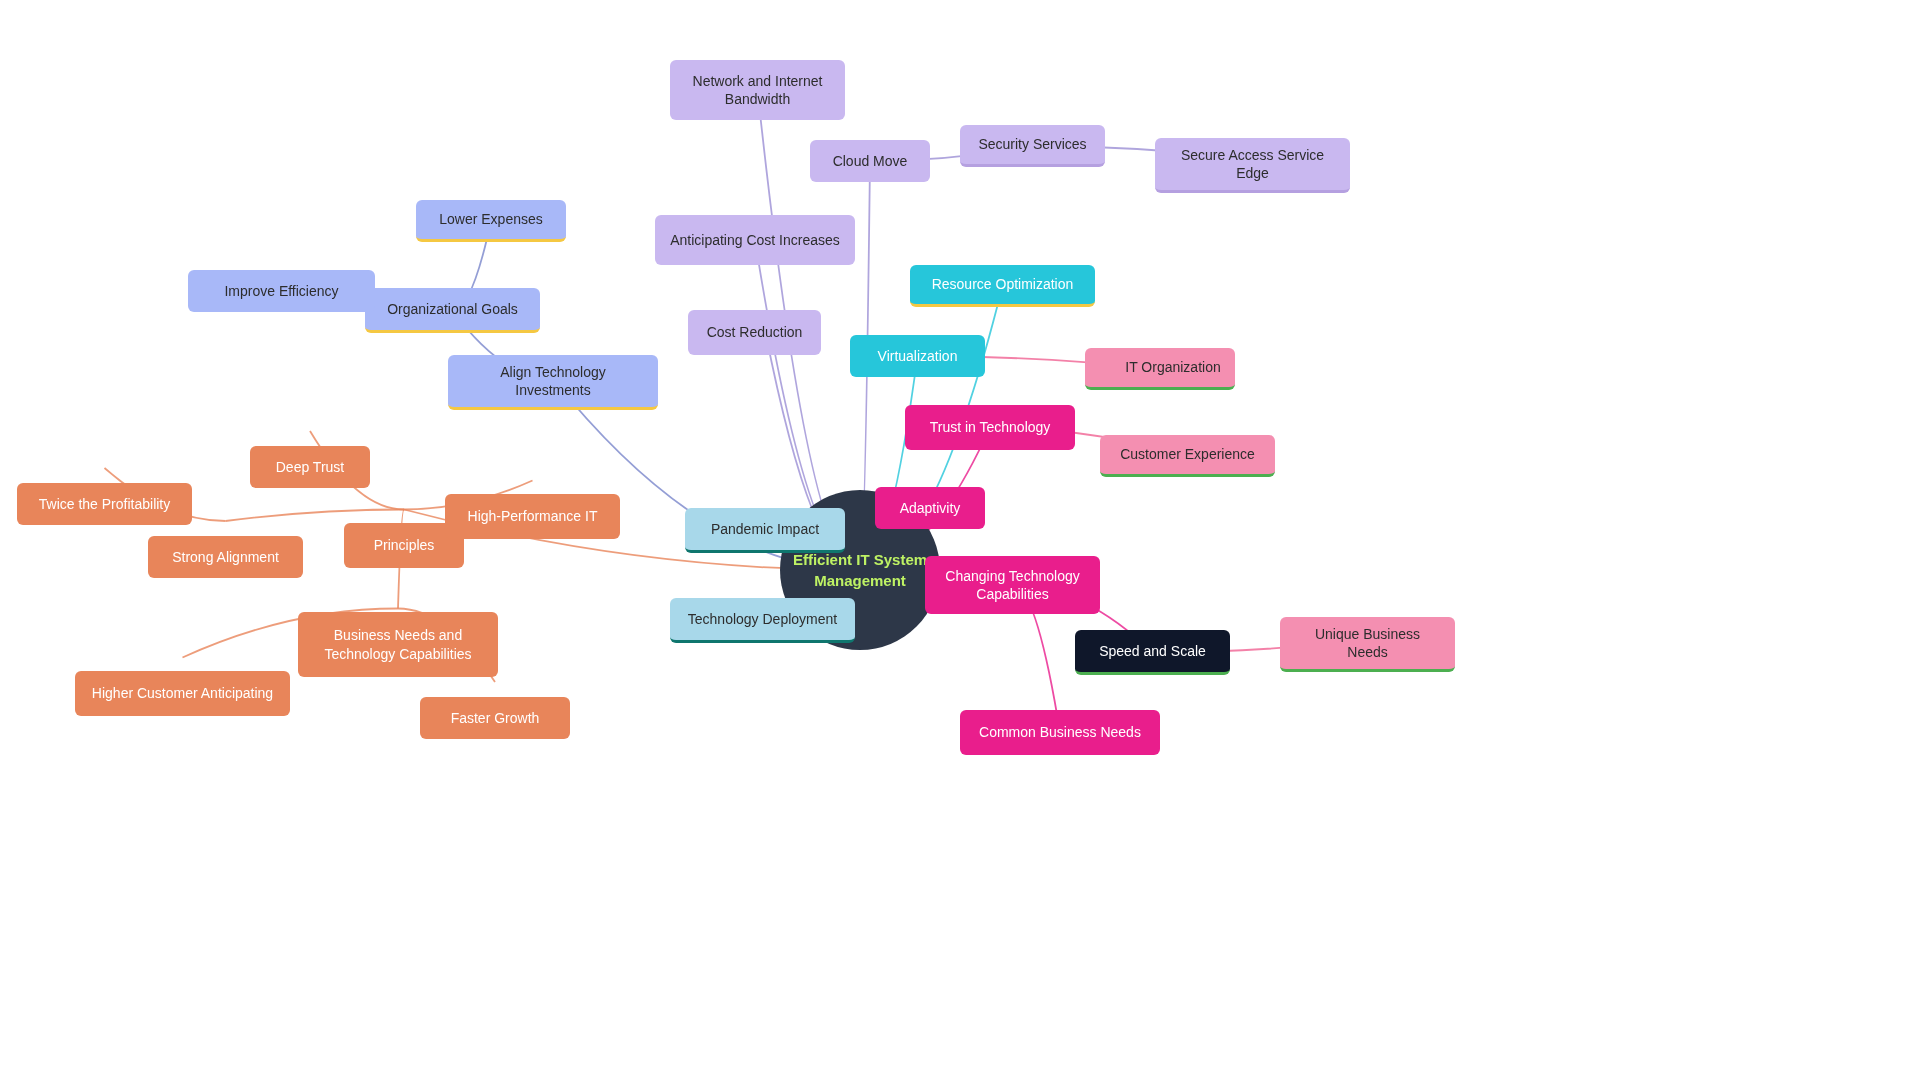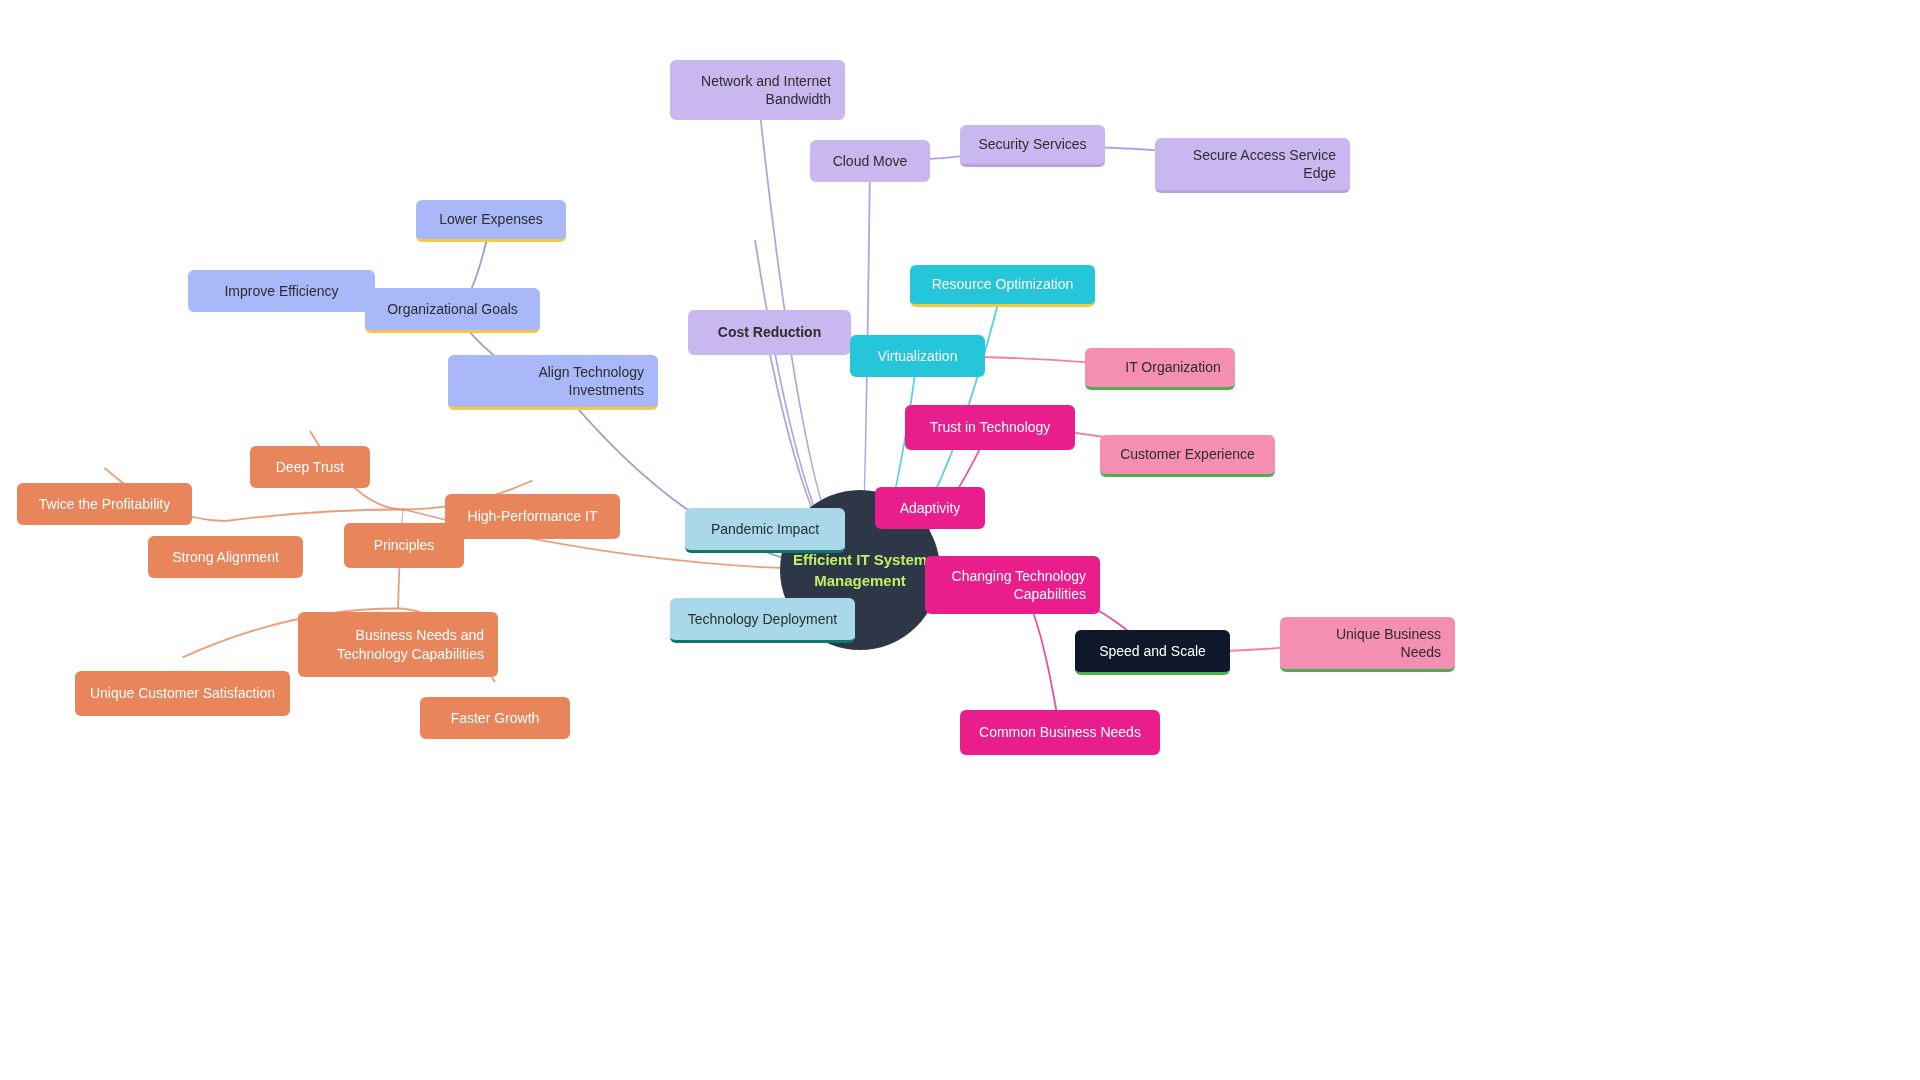--- a/index.html
+++ b/index.html
@@ -15,21 +15,21 @@
       position: absolute;
       top: 0; left: 0;
       width: 1920px;
       height: 1080px;
     }
     .node-label {
       position: absolute;
       display: flex;
       align-items: center;
       justify-content: center;
-      text-align: right;
+      text-align: center;
       font-size: 14px;
       font-weight: 500;
       border-radius: 6px;
       padding: 8px 14px;
       line-height: 1.3;
       cursor: default;
       white-space: normal;
     }
     .center-node {
       position: absolute;
@@ -94,21 +94,22 @@
     <path d="M 398 608.5 Q 290.25 608.5 182.5 657.5" stroke="#e8855a" stroke-width="1.8" fill="none" opacity="0.8"></path>
     <path d="M 398 608.5 Q 446.5 608.5 495 682" stroke="#e8855a" stroke-width="1.8" fill="none" opacity="0.8"></path>
   </svg>
 
 <div id="nodes-container" style="position: absolute; top: 0px; left: 0px; width: 1920px; height: 1080px;">
     <div class="center-node" style="left: 780px; top: 490px; width: 160px; height: 160px;">Efficient IT System Management</div>
     <div class="node-label purple" style="left: 670px; top: 60px; width: 175px; min-height: 60px;">Network and Internet Bandwidth</div>
     <div class="node-label purple" style="left: 810px; top: 140px; width: 120px; min-height: 42px;">Cloud Move</div>
     <div class="node-label purple-bottom" style="left: 960px; top: 125px; width: 145px; min-height: 42px;">Security Services</div>
     <div class="node-label purple-bottom" style="left: 1155px; top: 138px; width: 195px; min-height: 42px;">Secure Access Service Edge</div>
-    <div class="node-label purple" style="left: 688px; top: 310px; width: 163px; min-height: 45px; font-weight: bold;">Cost Reduction</div>
+    <div class="node-label purple" style="left: 655px; top: 215px; width: 200px; min-height: 50px;">Anticipating Cost Increases</div>
+    <div class="node-label purple" style="left: 688px; top: 310px; width: 133px; min-height: 45px;">Cost Reduction</div>
     <div class="node-label teal-bottom" style="left: 910px; top: 265px; width: 185px; min-height: 42px;">Resource Optimization</div>
     <div class="node-label teal" style="left: 850px; top: 335px; width: 135px; min-height: 42px;">Virtualization</div>
     <div class="node-label pink-bottom" style="left: 1085px; top: 348px; width: 150px; min-height: 42px; padding-left: 40px;">IT Organization</div>
     <div class="node-label hot-pink" style="left: 905px; top: 405px; width: 170px; min-height: 45px;">Trust in Technology</div>
     <div class="node-label pink-bottom" style="left: 1100px; top: 435px; width: 175px; min-height: 42px;">Customer Experience</div>
     <div class="node-label hot-pink" style="left: 875px; top: 487px; width: 110px; min-height: 42px;">Adaptivity</div>
     <div class="node-label blue-bottom" style="left: 685px; top: 508px; width: 160px; min-height: 45px;">Pandemic Impact</div>
     <div class="node-label blue-bottom" style="left: 670px; top: 598px; width: 185px; min-height: 45px;">Technology Deployment</div>
     <div class="node-label hot-pink" style="left: 925px; top: 556px; width: 175px; min-height: 58px;">Changing Technology Capabilities</div>
     <div class="node-label hot-pink-bottom" style="left: 1075px; top: 630px; width: 155px; min-height: 45px;">Speed and Scale</div>
@@ -117,15 +118,15 @@
     <div class="node-label light-purple-bottom" style="left: 448px; top: 355px; width: 210px; min-height: 48px;">Align Technology Investments</div>
     <div class="node-label light-purple-bottom" style="left: 365px; top: 288px; width: 175px; min-height: 45px;">Organizational Goals</div>
     <div class="node-label light-purple-bottom" style="left: 416px; top: 200px; width: 150px; min-height: 42px;">Lower Expenses</div>
     <div class="node-label light-purple" style="left: 188px; top: 270px; width: 187px; min-height: 42px;">Improve Efficiency</div>
     <div class="node-label orange" style="left: 344px; top: 487px; width: 120px; min-height: 45px;">Principles</div>
     <div class="node-label orange" style="left: 250px; top: 410px; width: 120px; min-height: 42px;">Deep Trust</div>
     <div class="node-label orange" style="left: 445px; top: 458px; width: 175px; min-height: 45px;">High-Performance IT</div>
     <div class="node-label orange" style="left: 148px; top: 500px; width: 155px; min-height: 42px;">Strong Alignment</div>
     <div class="node-label orange" style="left: 17px; top: 447px; width: 175px; min-height: 42px;">Twice the Profitability</div>
     <div class="node-label orange" style="left: 298px; top: 576px; width: 200px; min-height: 65px;">Business Needs and Technology Capabilities</div>
-    <div class="node-label orange" style="left: 75px; top: 635px; width: 215px; min-height: 45px;">Unique Customer Satisfaction</div>
+    <div class="node-label orange" style="left: 75px; top: 635px; width: 215px; min-height: 45px;">Higher Customer Anticipating</div>
     <div class="node-label orange" style="left: 420px; top: 661px; width: 150px; min-height: 42px;">Faster Growth</div>
   </div>
 
 </body></html>

